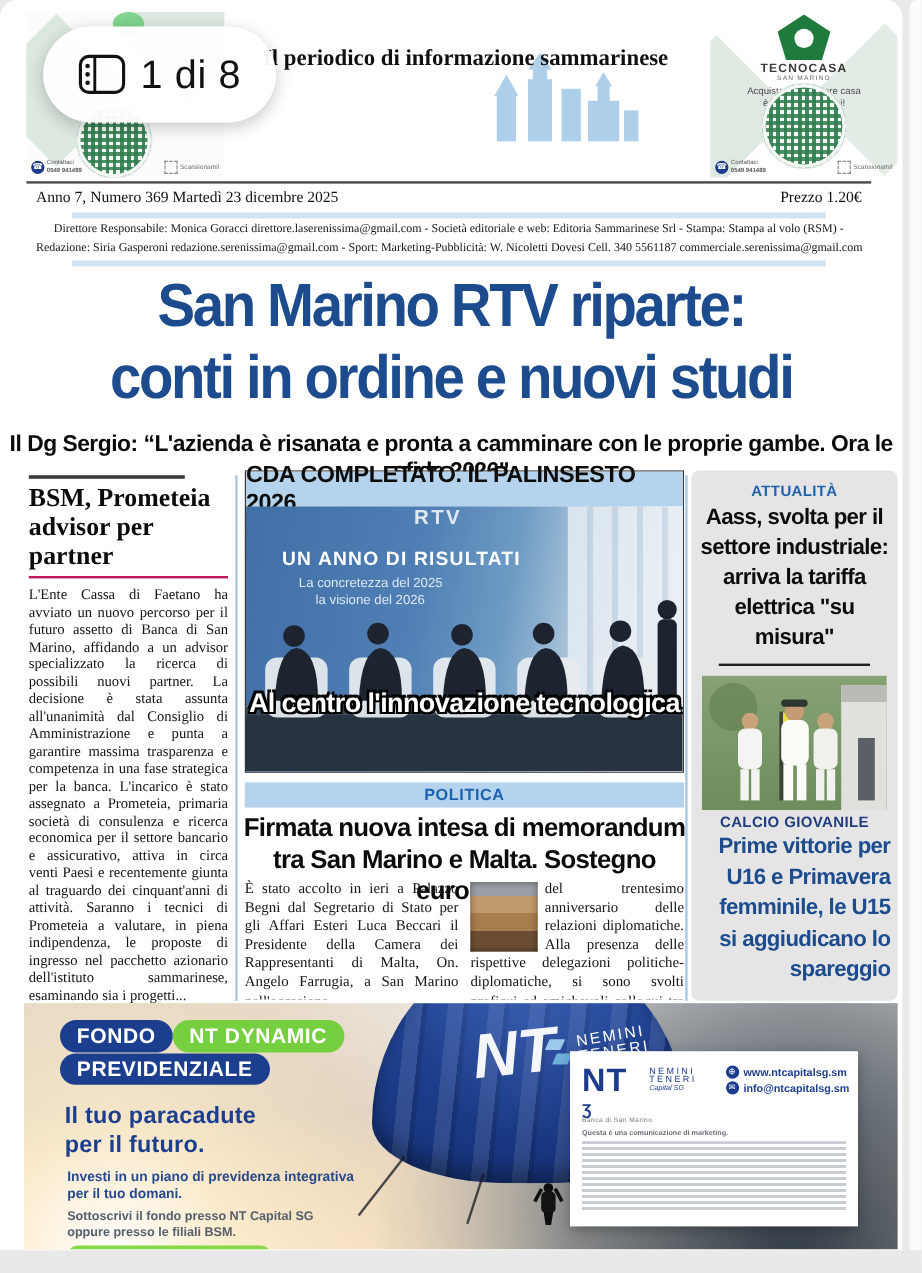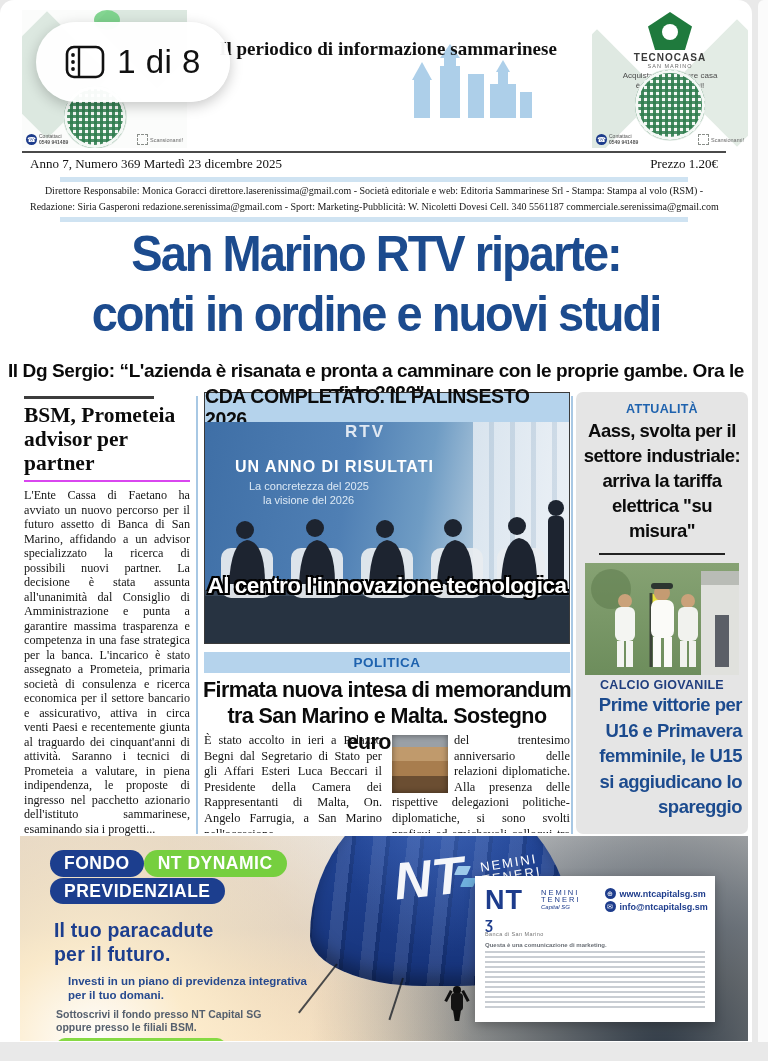--- a/index.html
+++ b/index.html
@@ -52,21 +52,21 @@
 
   
   .hl{position:absolute;left:0;width:752px;text-align:center;font-weight:bold;color:#1c4b8e;
       font-size:47px;letter-spacing:-2px;transform:scaleY(1.08);}
   .sub-hl{position:absolute;left:0;width:752px;top:360px;text-align:center;font-weight:bold;font-size:19px;color:#0a0a0a;letter-spacing:-.4px;}
 
   
   .vdiv{position:absolute;width:2px;background:#a8c8e4;}
   .leftcol{position:absolute;left:24px;top:396px;width:166px;}
   .leftcol .toprule{width:130px;height:3px;background:#3c3c3c;margin-bottom:4px;}
-  .l-title{font-family:"Liberation Serif",serif;font-weight:bold;font-size:21.5px;line-height:24px;color:#0b0b0b;border-bottom:2px solid #d946ef;padding-bottom:5px;margin-bottom:6px;}
+  .l-title{font-family:"Liberation Serif",serif;font-weight:bold;font-size:21.5px;line-height:24px;color:#0b0b0b;border-bottom:2px solid #be185d;padding-bottom:5px;margin-bottom:6px;}
   .l-body{font-family:"Liberation Serif",serif;font-size:12.2px;line-height:14.5px;color:#141414;text-align:justify;}
 
   .media{position:absolute;left:204px;top:392px;width:364px;border:1px solid #3a3a3a;}
   .banner{height:29px;background:#b5d3ec;display:flex;align-items:center;justify-content:center;
           font-weight:bold;font-size:19.5px;color:#0c0c0c;letter-spacing:-.4px;}
   .photo{position:relative;height:221px;overflow:hidden;
          background:linear-gradient(100deg,#3f6fa6 0%,#4f7fb4 38%,#6f9cc4 58%,#a9c4da 72%,#dfe8f0 88%,#eef2f6 100%);}
   .panels{position:absolute;right:0;top:0;width:96px;height:160px;
           background:repeating-linear-gradient(90deg,#e9eff5 0 16px,#c9d7e4 16px 21px);opacity:.8;}
   .rtv{position:absolute;left:140px;top:0;color:#e8eef6;font-weight:bold;font-size:17px;letter-spacing:2px;opacity:.95;}
@@ -95,21 +95,21 @@
   .ad{position:absolute;left:20px;top:836px;width:728px;height:205px;overflow:hidden;background:
       radial-gradient(circle at 10% 100%,rgba(255,255,255,.95),rgba(255,238,205,.85) 14%,rgba(250,220,180,.4) 34%,transparent 55%),
       radial-gradient(circle at 88% 108%,rgba(36,48,62,.95),rgba(58,72,88,.6) 26%,transparent 52%),
       radial-gradient(circle at 55% -10%,rgba(252,252,253,.6),transparent 55%),
       linear-gradient(180deg,#d9d5cf,#cbc5bd 45%,#e3d3bc 72%,#f1e2ca);}
   .pillrow{position:absolute;left:30px;top:14px;display:flex;gap:0;}
   .adpill{border-radius:18px;padding:3px 14px;font-weight:bold;font-size:17.5px;color:#fff;letter-spacing:.5px;}
   .navy{background:#1c3e8e;} .green{background:#76cf3f;}
   .pillrow2{position:absolute;left:30px;top:45px;}
   .ad-h{position:absolute;left:34px;top:82px;font-weight:bold;font-size:19.5px;line-height:24px;color:#1c3e8e;letter-spacing:.2px;}
-  .ad-s{position:absolute;left:48px;top:138px;font-weight:bold;font-size:11.5px;line-height:14px;color:#274a8f;}
+  .ad-s{position:absolute;left:36px;top:138px;font-weight:bold;font-size:11.5px;line-height:14px;color:#274a8f;}
   .ad-n{position:absolute;left:36px;top:172px;font-size:10.5px;line-height:13px;color:#56606e;font-weight:bold;}
   .cta{position:absolute;left:36px;top:202px;background:#86d944;border-radius:11px;padding:4px 10px;
        font-weight:bold;font-size:8.5px;color:#2c5e2c;letter-spacing:.3px;}
   .canopy{position:absolute;left:290px;top:-46px;width:262px;height:196px;border-radius:50% 50% 44% 44%/ 76% 76% 26% 26%;
           background:
             radial-gradient(ellipse at 50% -10%,rgba(90,130,210,.55),transparent 60%),
             repeating-linear-gradient(96deg,rgba(255,255,255,.10) 0 13px,rgba(0,0,0,.12) 13px 17px,transparent 17px 34px),
             linear-gradient(180deg,#254a9e,#16337a);
           box-shadow:inset 0 -10px 18px rgba(0,0,0,.35);}
   .canopy .nt{position:absolute;left:84px;top:58px;color:#fff;font-size:52px;font-style:italic;font-weight:bold;transform:rotate(-6deg);opacity:.95;}

